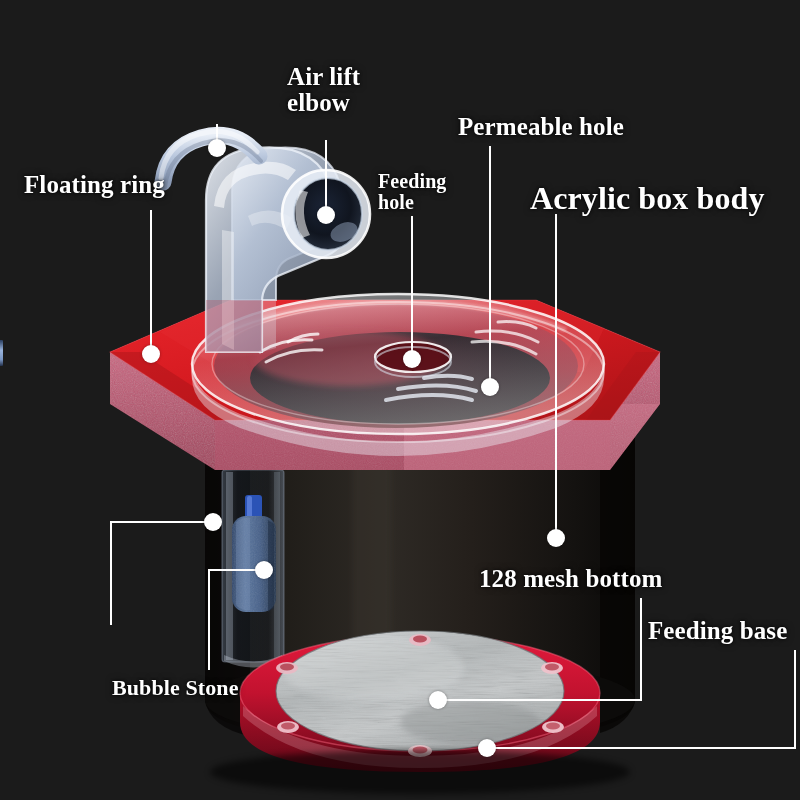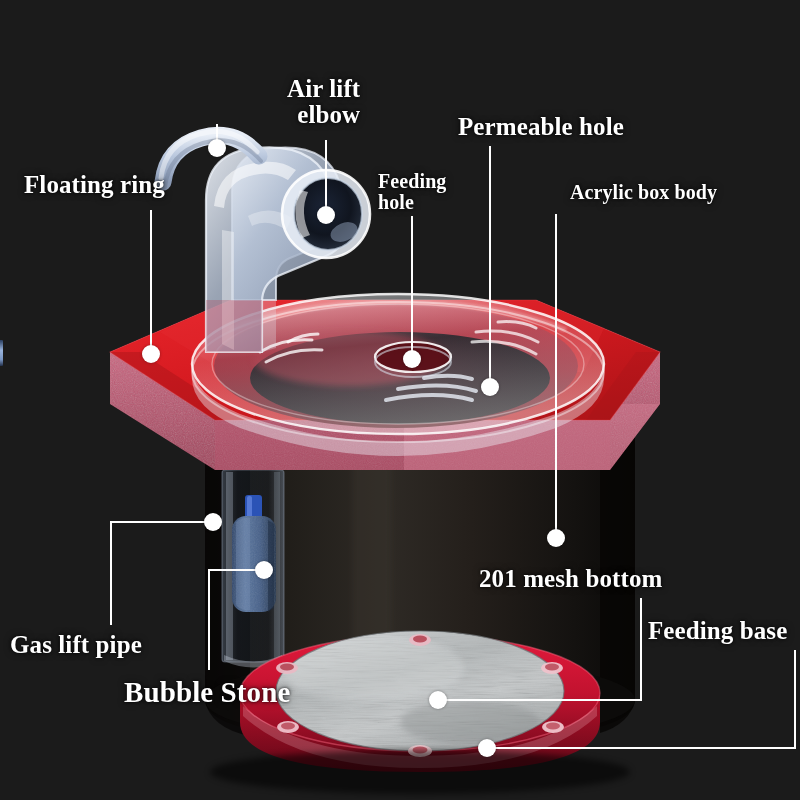--- a/index.html
+++ b/index.html
@@ -330,31 +330,30 @@
     <div class="dot" style="left:429px;top:691px;width:18px;height:18px;"></div>
 
     <div class="leader vline" style="left:794px;top:650px;height:99px;"></div>
     <div class="leader hline" style="left:487px;top:747px;width:309px;"></div>
     <div class="dot" style="left:478px;top:739px;width:18px;height:18px;"></div>
   </div>
 
   <div class="lbl" style="left:24px;top:172px;font-size:25px;">Floating ring</div>
 
 
-  <div class="lbl" style="left:287px;top:76px;font-size:25px;text-align:right;">Air lift
+  <div class="lbl" style="left:287px;top:64px;font-size:25px;">Air lift
 elbow</div>
 
   <div class="lbl" style="left:378px;top:155px;font-size:20px;margin-top:16px;">Feeding
 hole</div>
 
   <div class="lbl" style="left:458px;top:114px;font-size:25px;">Permeable hole</div>
 
-  <div class="lbl" style="left:530px;top:182px;font-size:20px;margin-left:40px;">Acrylic box body</div>
-
-  <div class="lbl" style="left:10px;top:632px;font-size:25px;">Gas lift pipe</div>
-
-  <div class="lbl" style="left:124px;top:677px;font-size:29px;">Bubble Stone</div>
-
-  <div class="lbl" style="left:479px;top:566px;font-size:25px;">201 mesh bottom</div>
+  <div class="lbl" style="left:530px;top:182px;font-size:32px;">Acrylic box body</div>
+
+
+  <div class="lbl" style="left:112px;top:677px;font-size:22px;">Bubble Stone</div>
+
+  <div class="lbl" style="left:479px;top:566px;font-size:25px;">128 mesh bottom</div>
 
   <div class="lbl" style="left:648px;top:618px;font-size:25px;">Feeding base</div>
 
 </div>
 
 </body></html>

